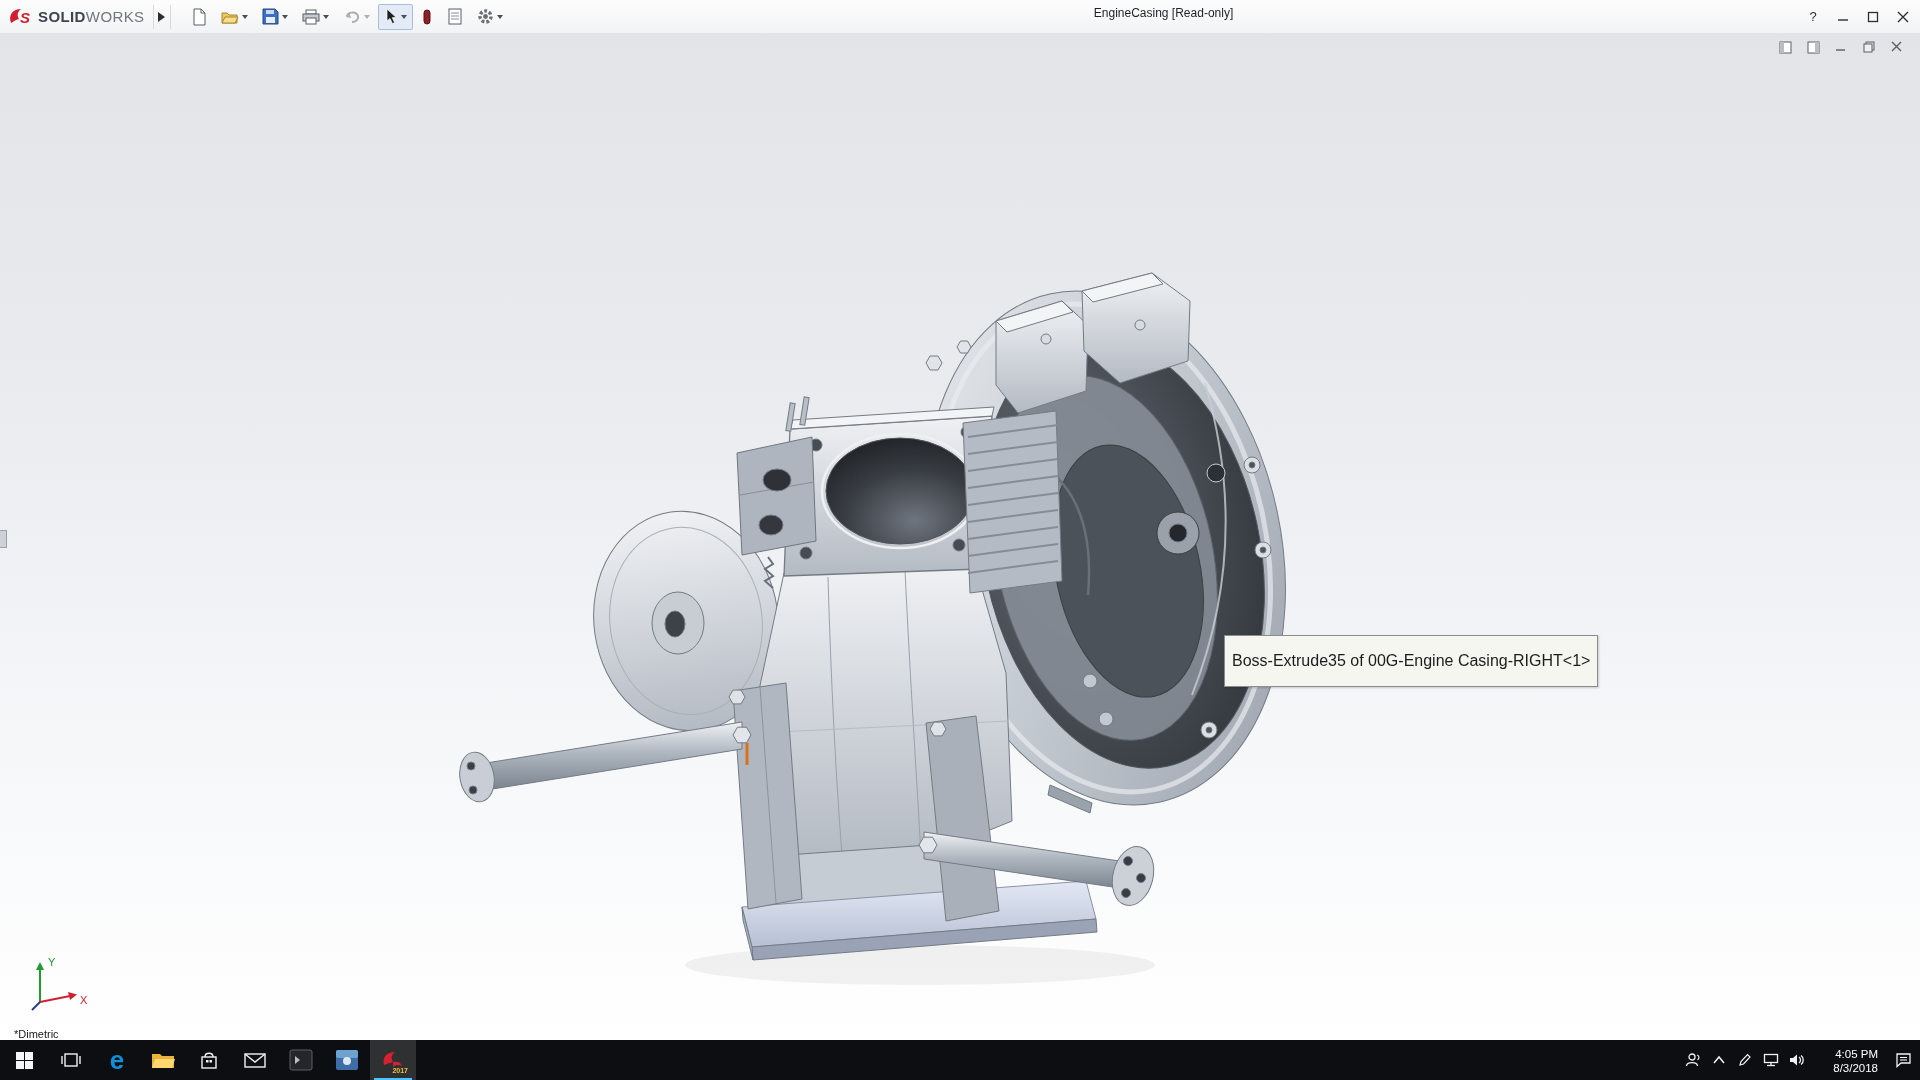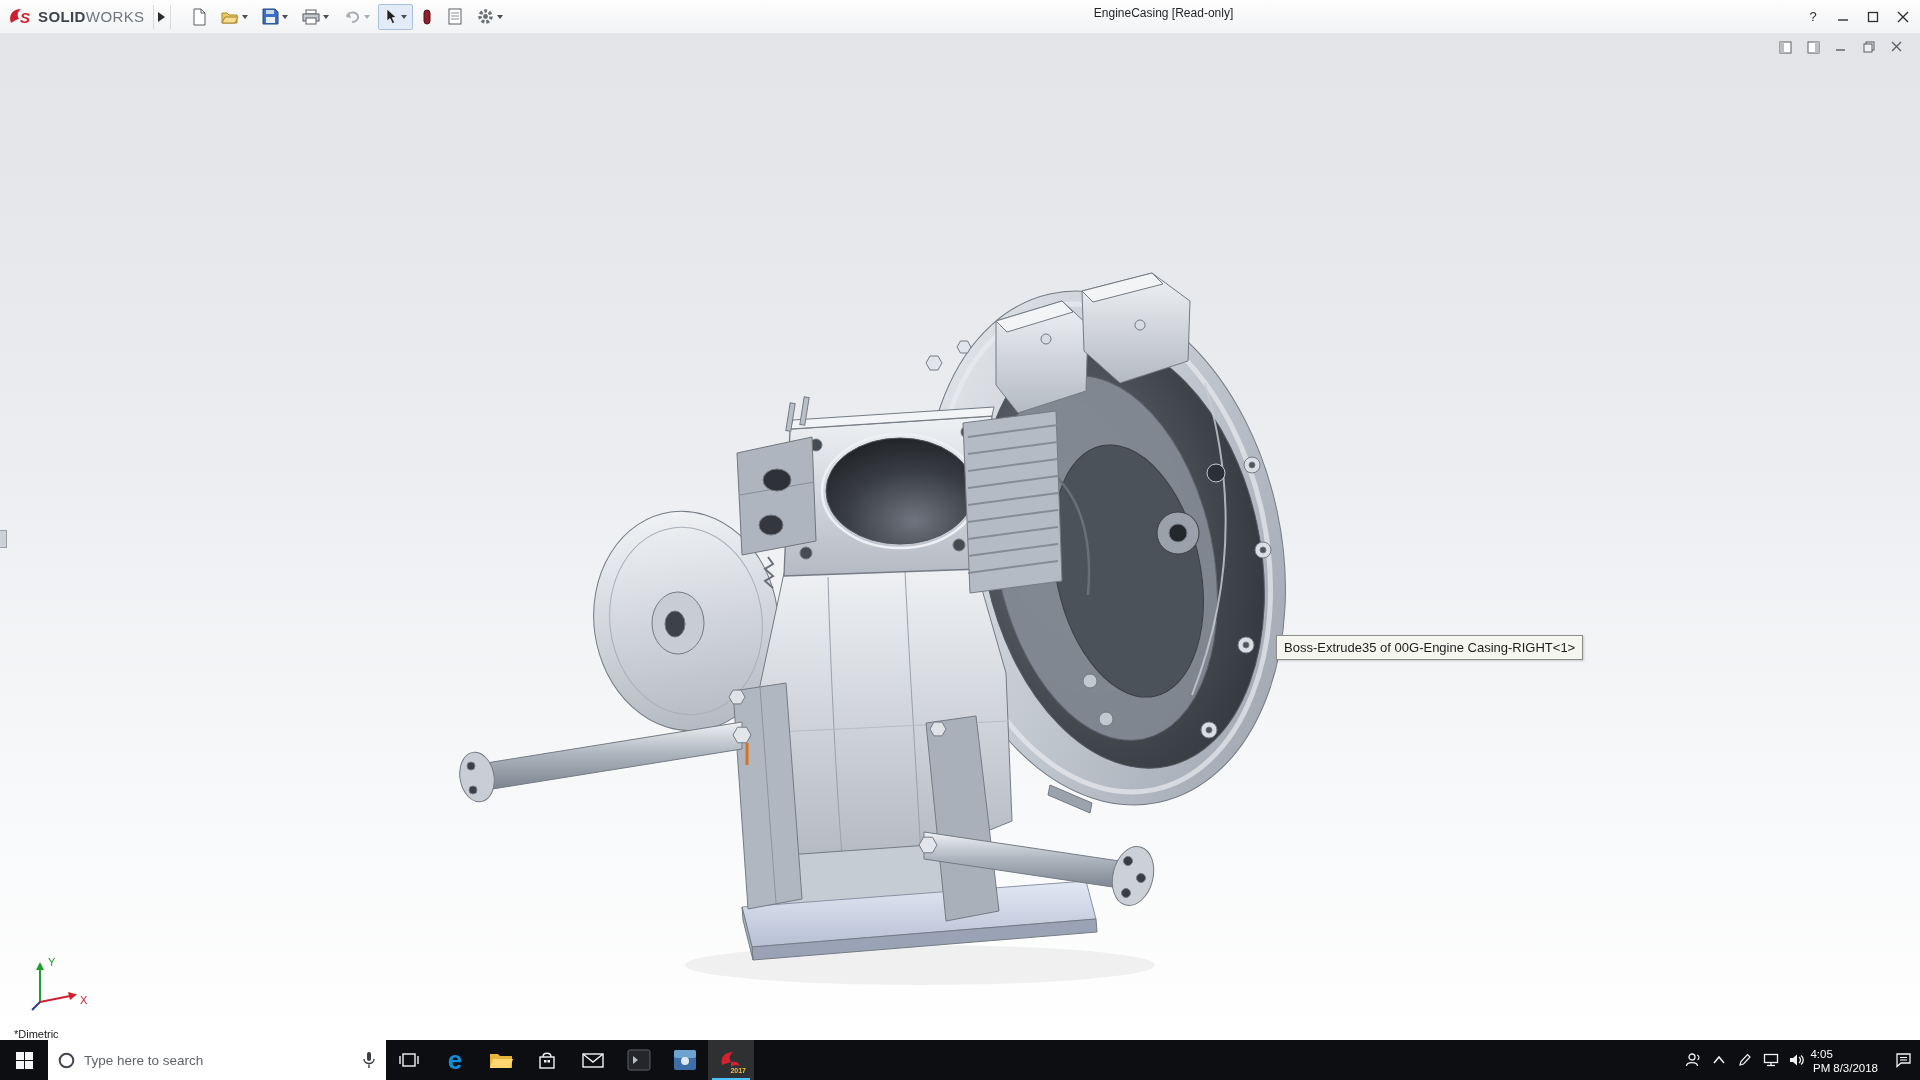--- a/index.html
+++ b/index.html
@@ -20,38 +20,38 @@
   .caret{width:0;height:0;border-left:3.5px solid transparent;border-right:3.5px solid transparent;border-top:4px solid #4a4e54}
   .caret.dis{border-top-color:#abafb5}
   .win-title{position:absolute;left:60.6%;transform:translateX(-50%);top:0;height:25px;display:flex;align-items:center;font-size:12px;color:#1f2125;white-space:nowrap}
   .win-controls{position:absolute;right:2px;top:0;height:33px;display:flex;align-items:center}
   .win-controls .wbtn{width:30px;height:28px;display:flex;align-items:center;justify-content:center;background:none;border:none;color:#2c2e33;font-size:13px}
 
   
   .viewport{position:absolute;top:33px;left:0;right:0;height:1007px;background:linear-gradient(180deg,#e2e4e8 0%,#e9ebee 35%,#f6f7f9 70%,#ffffff 100%);overflow:hidden}
   .doc-controls{position:absolute;top:6px;right:14px;display:flex;gap:10px;align-items:center}
   .doc-controls .dbtn{width:18px;height:16px;display:flex;align-items:center;justify-content:center;background:none;border:none}
-  .tooltip{position:absolute;left:1276px;top:602px;background:#f6f6f1;border:1px solid #8c8c8c;font-size:13px;color:#1c1c1c;padding:4px 7px;white-space:nowrap;box-shadow:1px 1px 2px rgba(0,0,0,.18)}
+  .tooltip{position:absolute;left:1224px;top:602px;background:#f6f6f1;border:1px solid #8c8c8c;font-size:16px;color:#1c1c1c;padding:16px 7px;white-space:nowrap;box-shadow:1px 1px 2px rgba(0,0,0,.18)}
   .view-label{position:absolute;left:14px;bottom:0px;font-size:11px;color:#17181a}
   .triad{position:absolute;left:24px;bottom:24px}
   .pane-tab{position:absolute;left:0;top:497px;width:7px;height:18px;background:#ced2d8;border:1px solid #9aa0a8;border-left:none}
 
   
   .taskbar{position:absolute;left:0;bottom:0;width:1920px;height:40px;background:#0c0e11;display:flex;align-items:stretch;z-index:40}
   .tb-start{width:48px;display:flex;align-items:center;justify-content:center;background:none;border:none}
   .search-box{width:338px;background:#fff;display:flex;align-items:center;padding:0 10px;gap:9px}
   .search-box input{flex:1;border:none;outline:none;font-size:13.5px;color:#2b2b2b;font-family:inherit;background:transparent}
   .search-box input::placeholder{color:#5f6368}
   .app-btn{width:46px;display:flex;align-items:center;justify-content:center;background:none;border:none;position:relative}
   .app-btn.active{background:rgba(255,255,255,.14)}
   .app-btn.active::after{content:"";position:absolute;left:4px;right:4px;bottom:0;height:2px;background:#4cc2ff}
   .edge-e{font-size:26px;font-weight:700;color:#0e8fd8;line-height:1}
   .tray{margin-left:auto;display:flex;align-items:center}
   .tray-btn{width:26px;height:40px;display:flex;align-items:center;justify-content:center;background:none;border:none}
-  .clock{width:76px;height:30px;display:flex;flex-direction:row;align-items:flex-end;justify-content:flex-end;background:none;border:none;color:#fff;font-size:11.5px;line-height:14px;padding-right:8px;font-family:inherit}
+  .clock{width:76px;height:30px;display:flex;flex-direction:column;align-items:flex-end;justify-content:flex-end;background:none;border:none;color:#fff;font-size:11.5px;line-height:14px;padding-right:8px;font-family:inherit}
   .notif{width:34px;height:40px;display:flex;align-items:center;justify-content:center;background:none;border:none}
   .sw-tile{position:relative;width:30px;height:30px;display:flex;align-items:center;justify-content:center}
   .sw-badge{position:absolute;right:0;bottom:1px;font-size:7px;color:#f0c040;font-weight:700}
 </style>
 </head>
 <body>
 
 <div class="app">
 
   <header class="titlebar">
@@ -375,31 +375,20 @@
   <footer class="taskbar">
     <button class="tb-start">
       <svg width="17" height="17" viewBox="0 0 17 17">
         <rect x="0" y="0" width="8" height="8" fill="#f4f5f6"></rect>
           <rect x="9" y="0" width="8" height="8" fill="#f4f5f6"></rect>
         <rect x="0" y="9" width="8" height="8" fill="#f4f5f6"></rect>
           <rect x="9" y="9" width="8" height="8" fill="#f4f5f6"></rect>
       </svg>
     </button>
 
-    <div class="search-box">
-      <svg width="17" height="17" viewBox="0 0 17 17">
-          <circle cx="8.5" cy="8.5" r="6.8" fill="none" stroke="#41454c" stroke-width="2"></circle>
-        </svg>
-      <input type="text" placeholder="Type here to search" style="">
-      <svg width="14" height="18" viewBox="0 0 14 18">
-        <rect x="5" y="1" width="4" height="9" rx="2" fill="#3a3d42"></rect>
-        <path d="M2,8 C2,14 12,14 12,8" fill="none" stroke="#3a3d42" stroke-width="1.4"></path>
-        <line x1="7" y1="13.5" x2="7" y2="17" stroke="#3a3d42" stroke-width="1.4"></line>
-      </svg>
-    </div>
 
     <button class="app-btn">
       <svg width="20" height="18" viewBox="0 0 20 18">
         <rect x="4" y="3" width="12" height="12" fill="none" stroke="#f2f2f2" stroke-width="1.4"></rect>
         <line x1="1" y1="5" x2="1" y2="13" stroke="#f2f2f2" stroke-width="1.4"></line>
         <line x1="19" y1="5" x2="19" y2="13" stroke="#f2f2f2" stroke-width="1.4"></line>
       </svg>
     </button>
     <button class="app-btn">
       <span class="edge-e">e</span>

